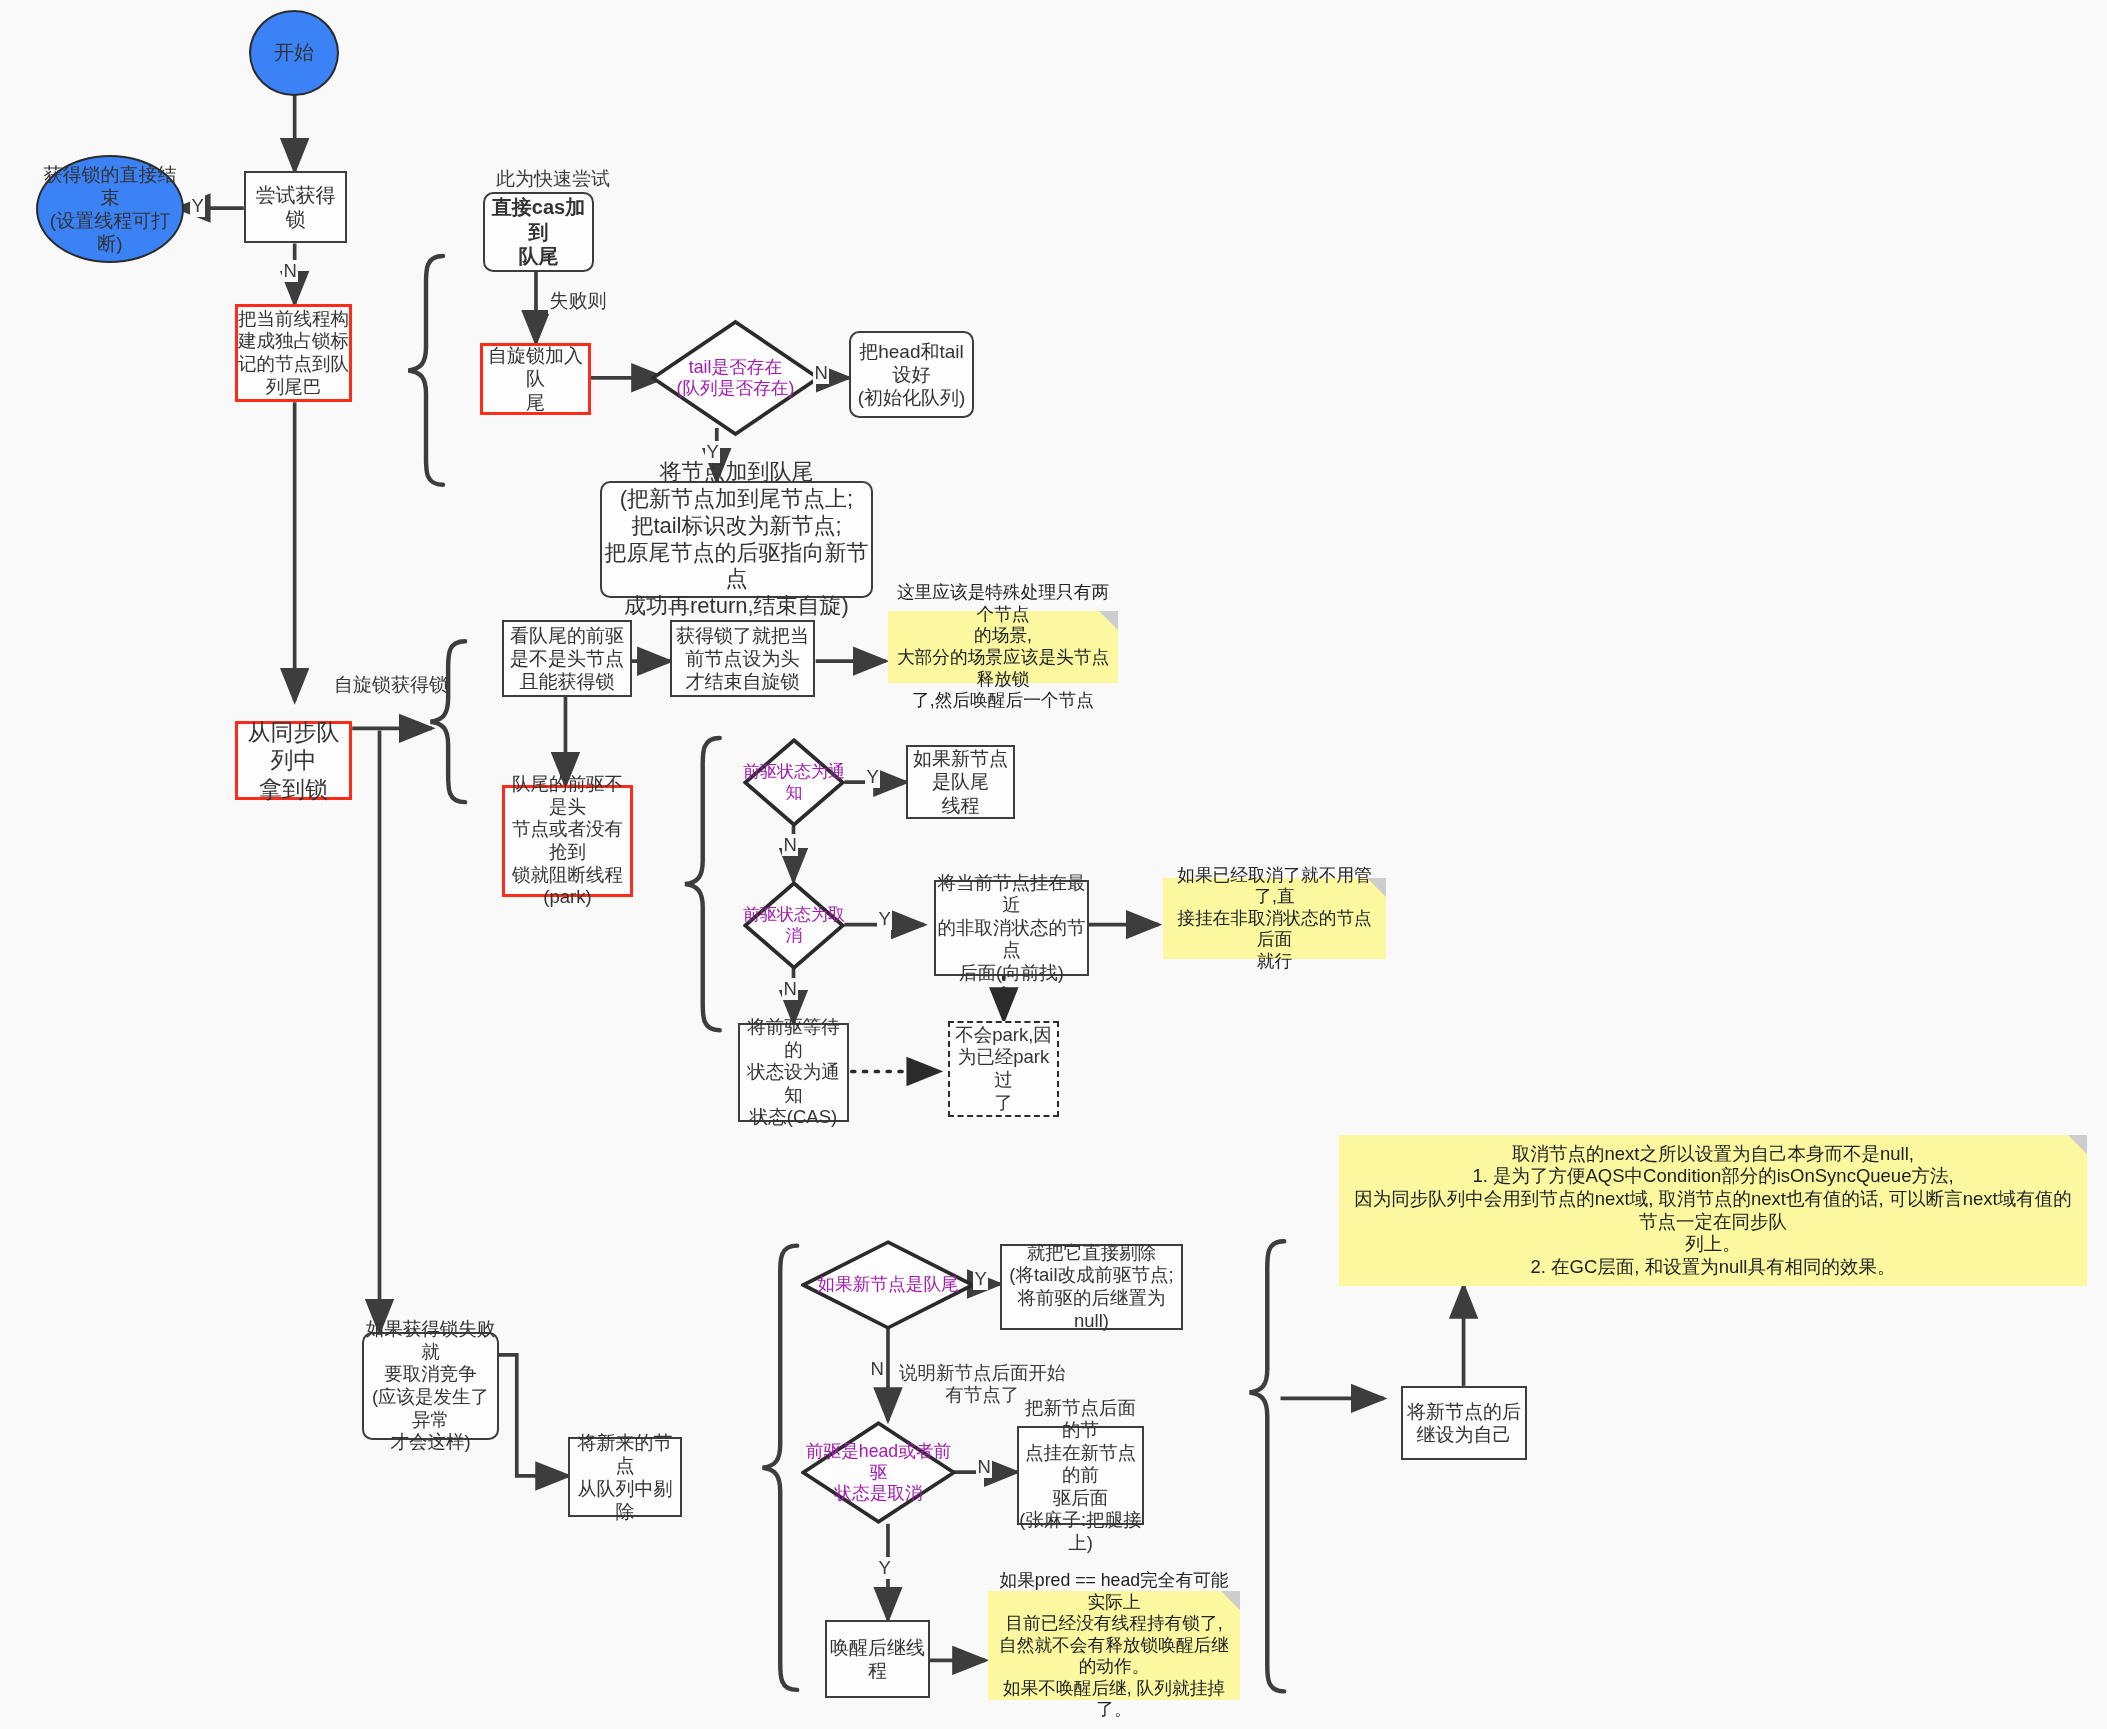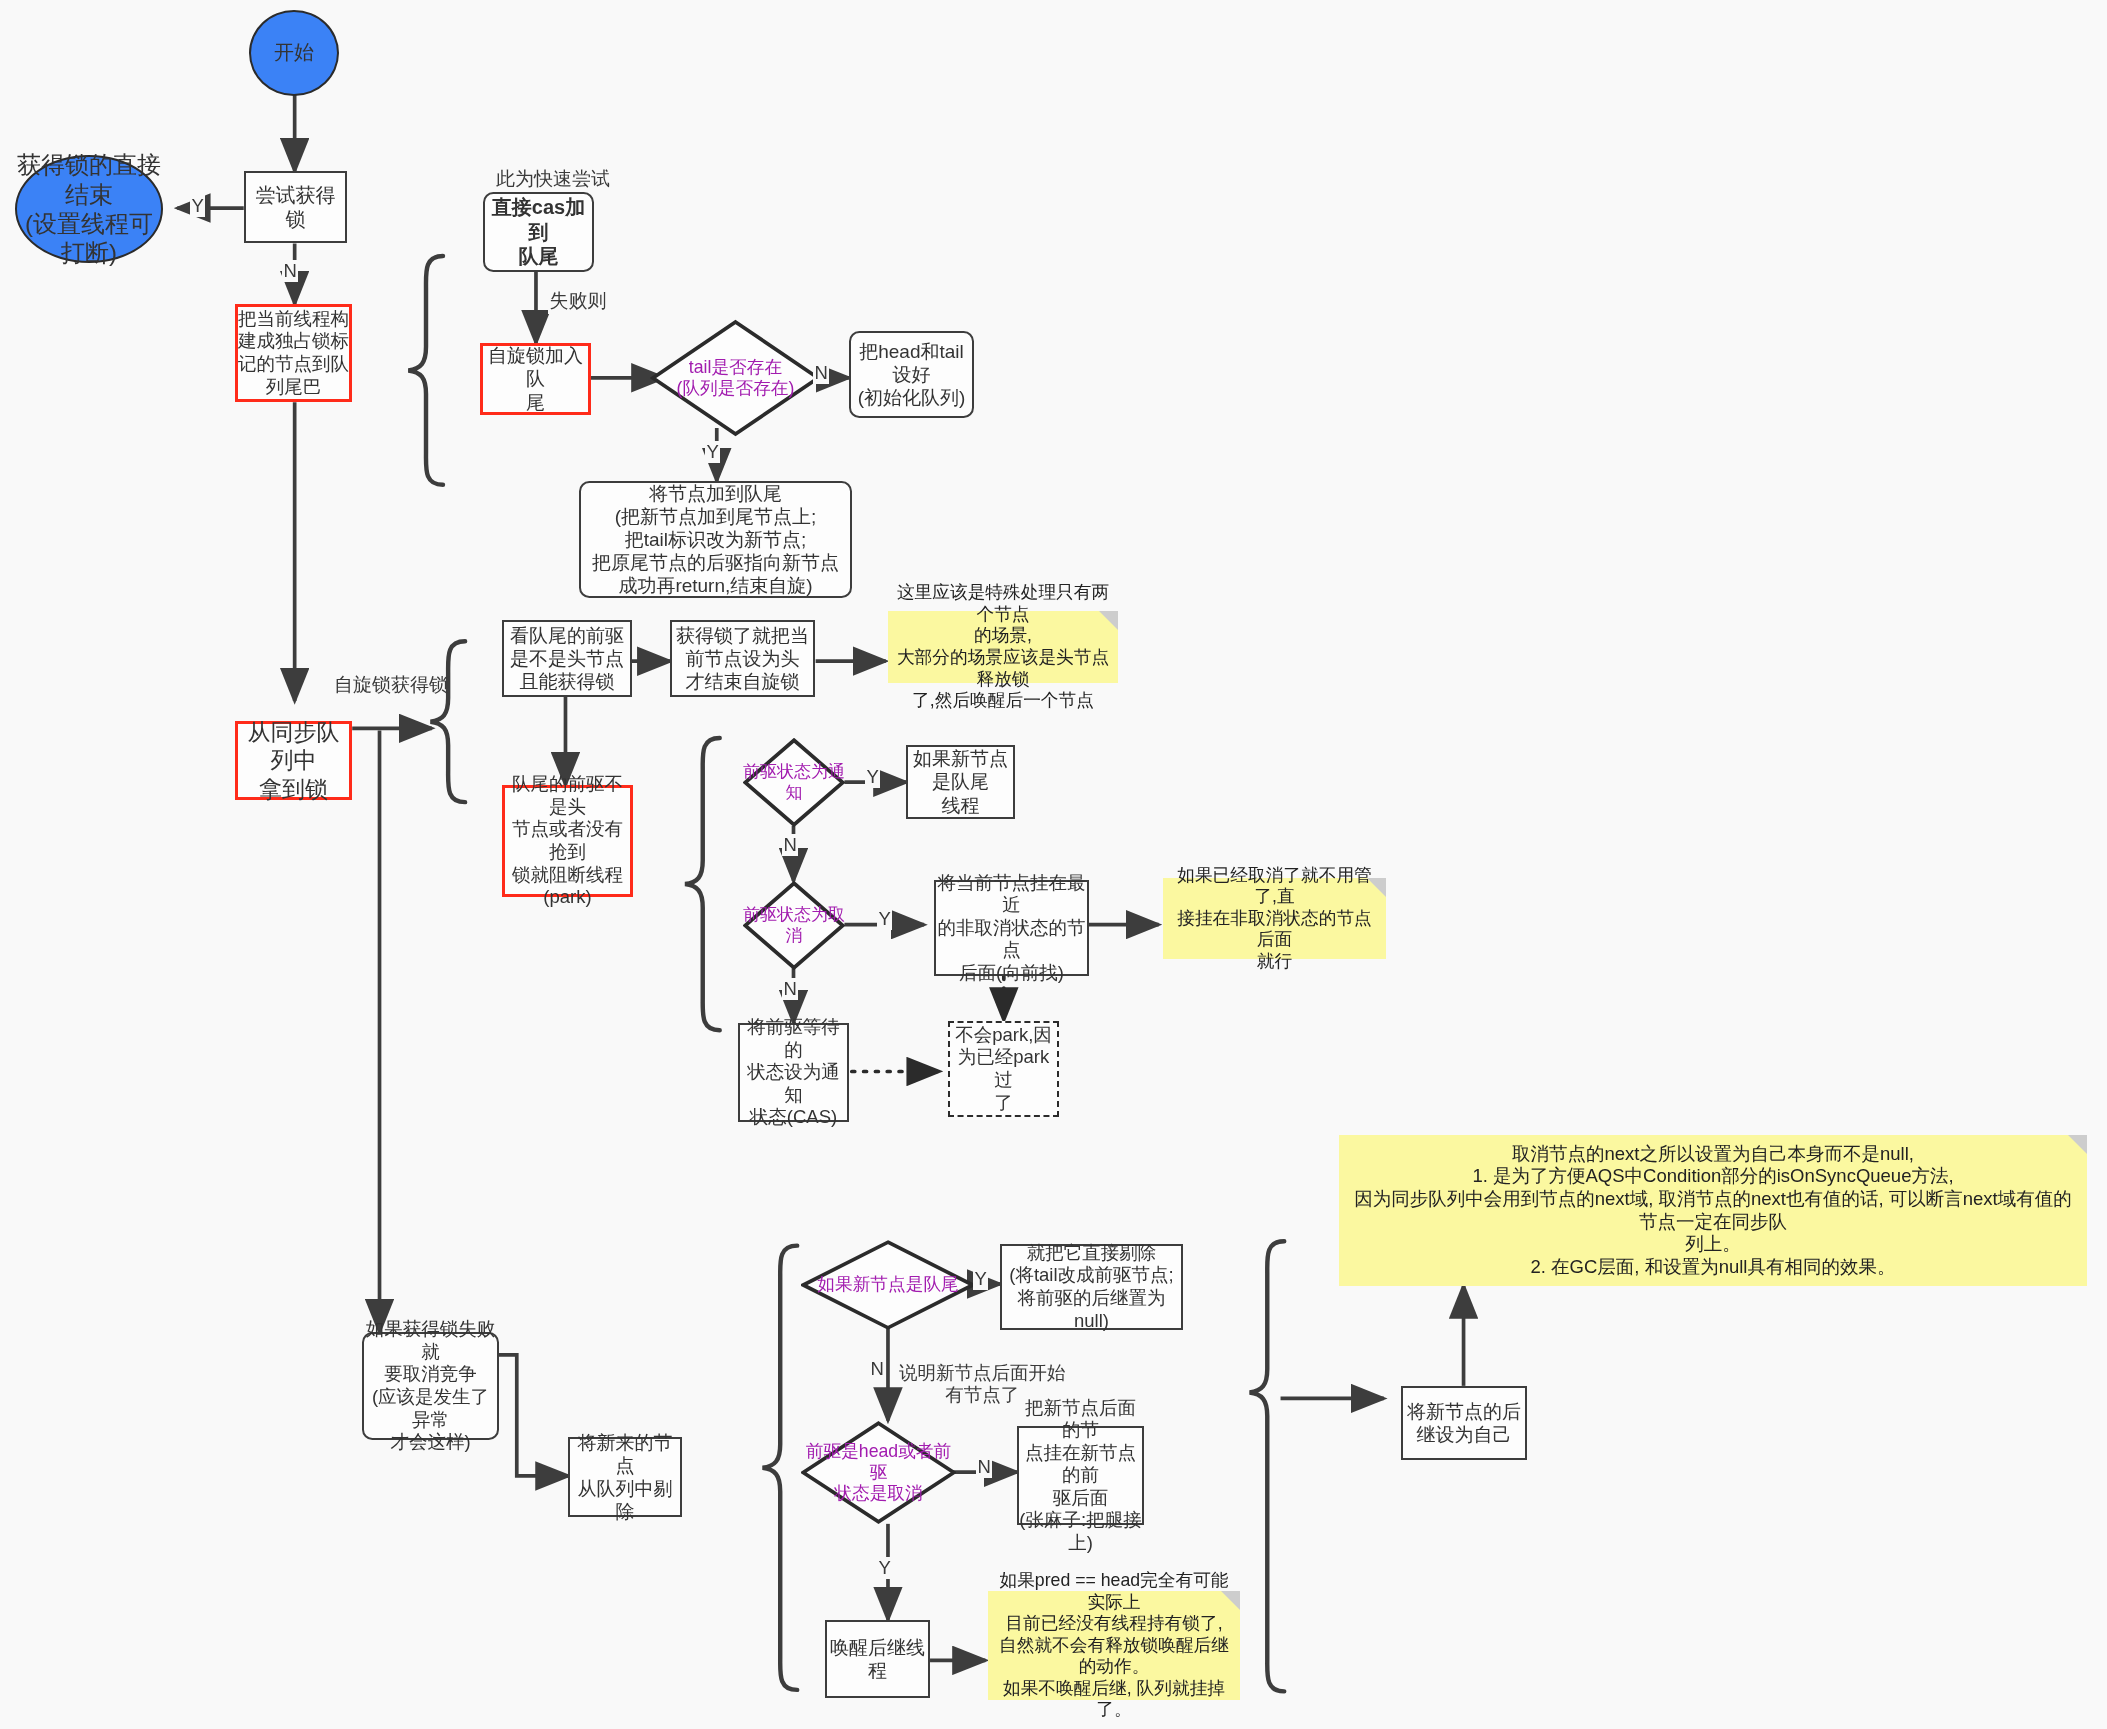--- a/index.html
+++ b/index.html
@@ -196,21 +196,21 @@
       <path d="M1080,1688 C1055,1688 1057,1709 1057,1731 L1057,1957 C1057,1979 1050,1987 1033,1989 C1050,1991 1057,1999 1057,2021 L1057,2247 C1057,2269 1055,2290 1080,2290"></path>
 
       <path d="M1740,1682 C1715,1682 1717,1703 1717,1725 L1717,1855 C1717,1877 1710,1885 1693,1887 C1710,1889 1717,1897 1717,1919 L1717,2249 C1717,2271 1715,2292 1740,2292"></path>
     </g>
   </svg>
 
   <div class="node ellipse" style="left:249px;top:9.6px;width:90px;height:86px;font-size:20px;">开始</div>
 
   <div class="node rect" style="left:244px;top:171px;width:103px;height:72px;font-size:20px;">尝试获得锁</div>
 
-  <div class="node ellipse" style="left:15px;top:155px;width:148px;height:108px;font-size:24px;">获得锁的直接结束
+  <div class="node ellipse" style="left:36px;top:155px;width:148px;height:108px;font-size:19px;">获得锁的直接结束
 (设置线程可打断)</div>
 
   <div class="node rect-red" style="left:235px;top:304px;width:117px;height:98px;font-size:18.5px;">把当前线程构
 建成独占锁标
 记的节点到队
 列尾巴</div>
 
   <div class="node rect-red" style="left:235px;top:701px;width:117px;height:79px;font-size:23px;margin-top:20px;">从同步队列中
 拿到锁</div>
 
@@ -227,21 +227,21 @@
       <polygon points="116,4 228,80 116,156 4,80" fill="#fdfdfd" stroke="#2b2b2b" stroke-width="5"></polygon>
     </svg>
     <div class="dtext" style="font-size:17.7px;">tail是否存在
 (队列是否存在)</div>
   </div>
 
   <div class="node rect-round" style="left:849px;top:331px;width:125px;height:87px;font-size:19px;">把head和tail
 设好
 (初始化队列)</div>
 
-  <div class="node rect-round" style="left:579px;top:481px;width:273px;height:117px;font-size:19px;">将节点加到队尾
+  <div class="node rect-round" style="left:600px;top:481px;width:273px;height:117px;font-size:22px;">将节点加到队尾
 (把新节点加到尾节点上;
 把tail标识改为新节点;
 把原尾节点的后驱指向新节点
 成功再return,结束自旋)</div>
 
   <div class="label" style="left:334px;top:674px;font-size:19px;">自旋锁获得锁</div>
 
   <div class="node rect" style="left:502px;top:620px;width:130px;height:77px;font-size:19px;">看队尾的前驱
 是不是头节点
 且能获得锁</div>

